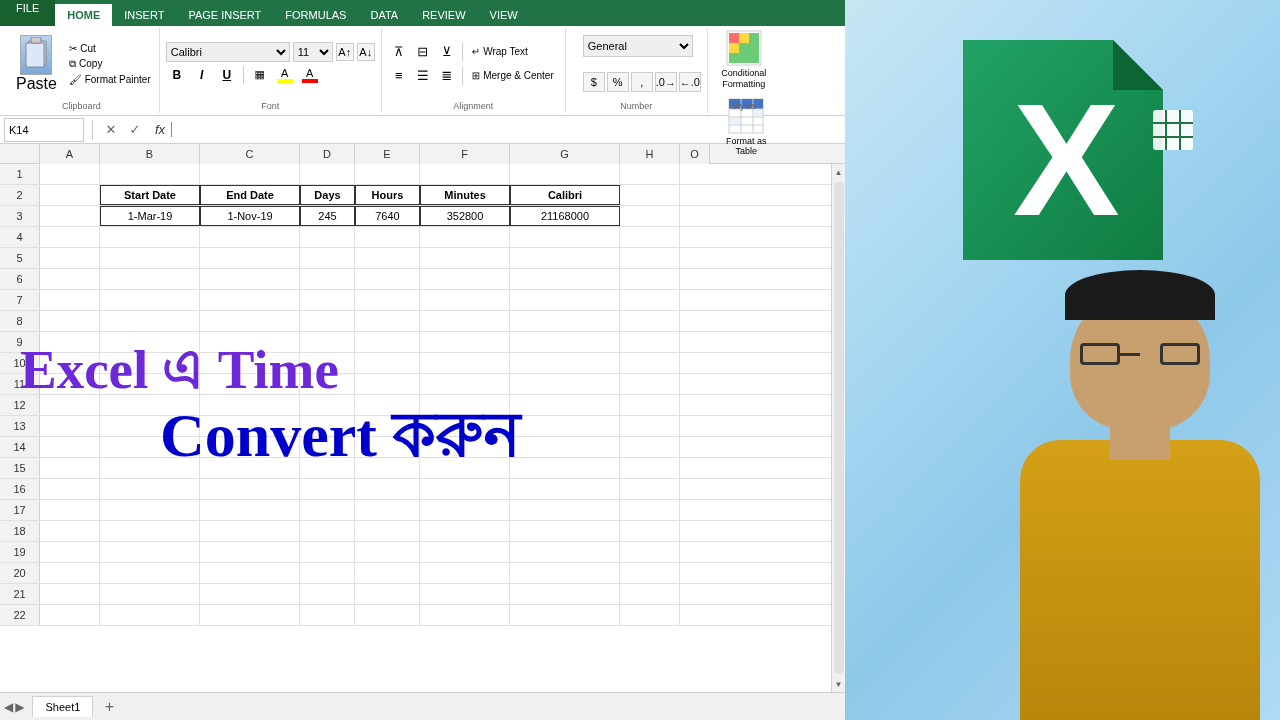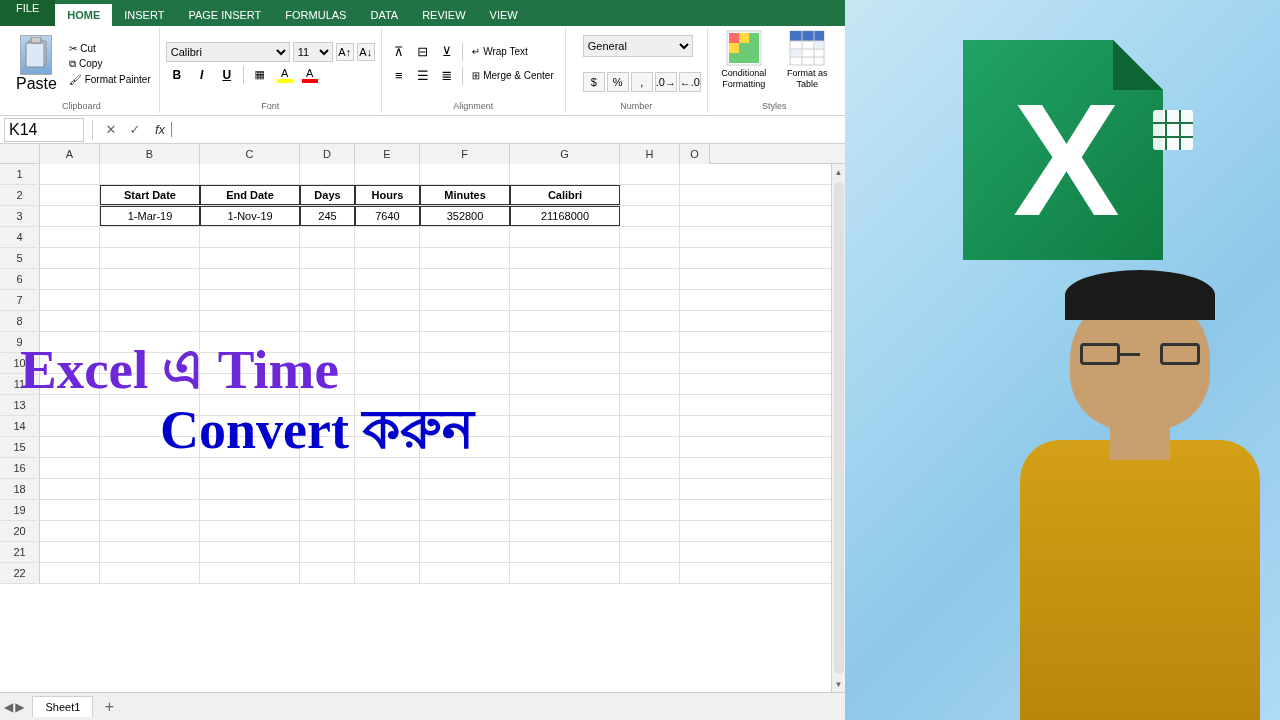--- a/index.html
+++ b/index.html
@@ -293,21 +293,21 @@
       display: flex;
       align-items: center;
       height: 28px;
       border-bottom: 1px solid #d0d0d0;
       background: #fff;
     }
     .cell-ref {
       width: 80px;
       height: 24px;
       border: 1px solid #ccc;
-      font-size: 16px;
+      font-size: 11px;
       padding: 0 4px;
       margin: 0 4px;
     }
     .formula-divider {
       width: 1px;
       height: 20px;
       background: #ccc;
       margin: 0 4px;
     }
     .formula-icons {
@@ -439,21 +439,21 @@
     }
     .big-line1 {
       font-size: 55px;
       font-weight: 900;
       color: #6d28d9;
       font-family: serif;
       padding-left: 20px;
       line-height: 1.1;
     }
     .big-line2 {
-      font-size: 54px;
+      font-size: 62px;
       font-weight: 900;
       color: #0000cc;
       font-family: serif;
       padding-left: 160px;
       line-height: 1.1;
     }
 
     
     .sheet-tabs {
       height: 28px;
@@ -664,21 +664,21 @@
           <button class="num-btn">%</button>
           <button class="num-btn">,</button>
           <button class="num-btn">.0→</button>
           <button class="num-btn">←.0</button>
         </div>
       </div>
       <span class="group-label">Number</span>
     </div>
 
     <div class="ribbon-group styles-group">
-      <div class="group-content" style="flex-direction:row; align-items:flex-start; padding-bottom:14px;">
+      <div class="group-content" style="flex-direction:column; align-items:flex-end; padding-bottom:14px;">
         <div class="cond-fmt-btn">
           <div class="cond-icon">
             <svg width="38" height="38" viewBox="0 0 38 38">
               <rect x="2" y="2" width="34" height="34" fill="white" stroke="#ccc" stroke-width="1"></rect>
               <rect x="4" y="4" width="10" height="10" fill="#ff6b6b"></rect>
               <rect x="14" y="4" width="10" height="10" fill="#ffd93d"></rect>
               <rect x="24" y="4" width="10" height="10" fill="#6bcb77"></rect>
               <rect x="4" y="14" width="10" height="10" fill="#ffd93d"></rect>
               <rect x="14" y="14" width="10" height="10" fill="#6bcb77"></rect>
               <rect x="24" y="14" width="10" height="10" fill="#6bcb77"></rect>
@@ -857,20 +857,31 @@
             <div class="grid-cell col-a"></div>
             <div class="grid-cell col-b"></div>
             <div class="grid-cell col-c"></div>
             <div class="grid-cell col-d"></div>
             <div class="grid-cell col-e"></div>
             <div class="grid-cell col-f"></div>
             <div class="grid-cell col-g"></div>
             <div class="grid-cell col-h"></div>
           </div>
         <div class="grid-row">
+            <div class="row-num">12</div>
+            <div class="grid-cell col-a"></div>
+            <div class="grid-cell col-b"></div>
+            <div class="grid-cell col-c"></div>
+            <div class="grid-cell col-d"></div>
+            <div class="grid-cell col-e"></div>
+            <div class="grid-cell col-f"></div>
+            <div class="grid-cell col-g"></div>
+            <div class="grid-cell col-h"></div>
+          </div>
+        <div class="grid-row">
             <div class="row-num">13</div>
             <div class="grid-cell col-a"></div>
             <div class="grid-cell col-b"></div>
             <div class="grid-cell col-c"></div>
             <div class="grid-cell col-d"></div>
             <div class="grid-cell col-e"></div>
             <div class="grid-cell col-f"></div>
             <div class="grid-cell col-g"></div>
             <div class="grid-cell col-h"></div>
           </div>
@@ -891,20 +902,31 @@
             <div class="grid-cell col-b"></div>
             <div class="grid-cell col-c"></div>
             <div class="grid-cell col-d"></div>
             <div class="grid-cell col-e"></div>
             <div class="grid-cell col-f"></div>
             <div class="grid-cell col-g"></div>
             <div class="grid-cell col-h"></div>
           </div>
         <div class="grid-row">
             <div class="row-num">16</div>
+            <div class="grid-cell col-a"></div>
+            <div class="grid-cell col-b"></div>
+            <div class="grid-cell col-c"></div>
+            <div class="grid-cell col-d"></div>
+            <div class="grid-cell col-e"></div>
+            <div class="grid-cell col-f"></div>
+            <div class="grid-cell col-g"></div>
+            <div class="grid-cell col-h"></div>
+          </div>
+        <div class="grid-row">
+            <div class="row-num">17</div>
             <div class="grid-cell col-a"></div>
             <div class="grid-cell col-b"></div>
             <div class="grid-cell col-c"></div>
             <div class="grid-cell col-d"></div>
             <div class="grid-cell col-e"></div>
             <div class="grid-cell col-f"></div>
             <div class="grid-cell col-g"></div>
             <div class="grid-cell col-h"></div>
           </div>
         <div class="grid-row">

